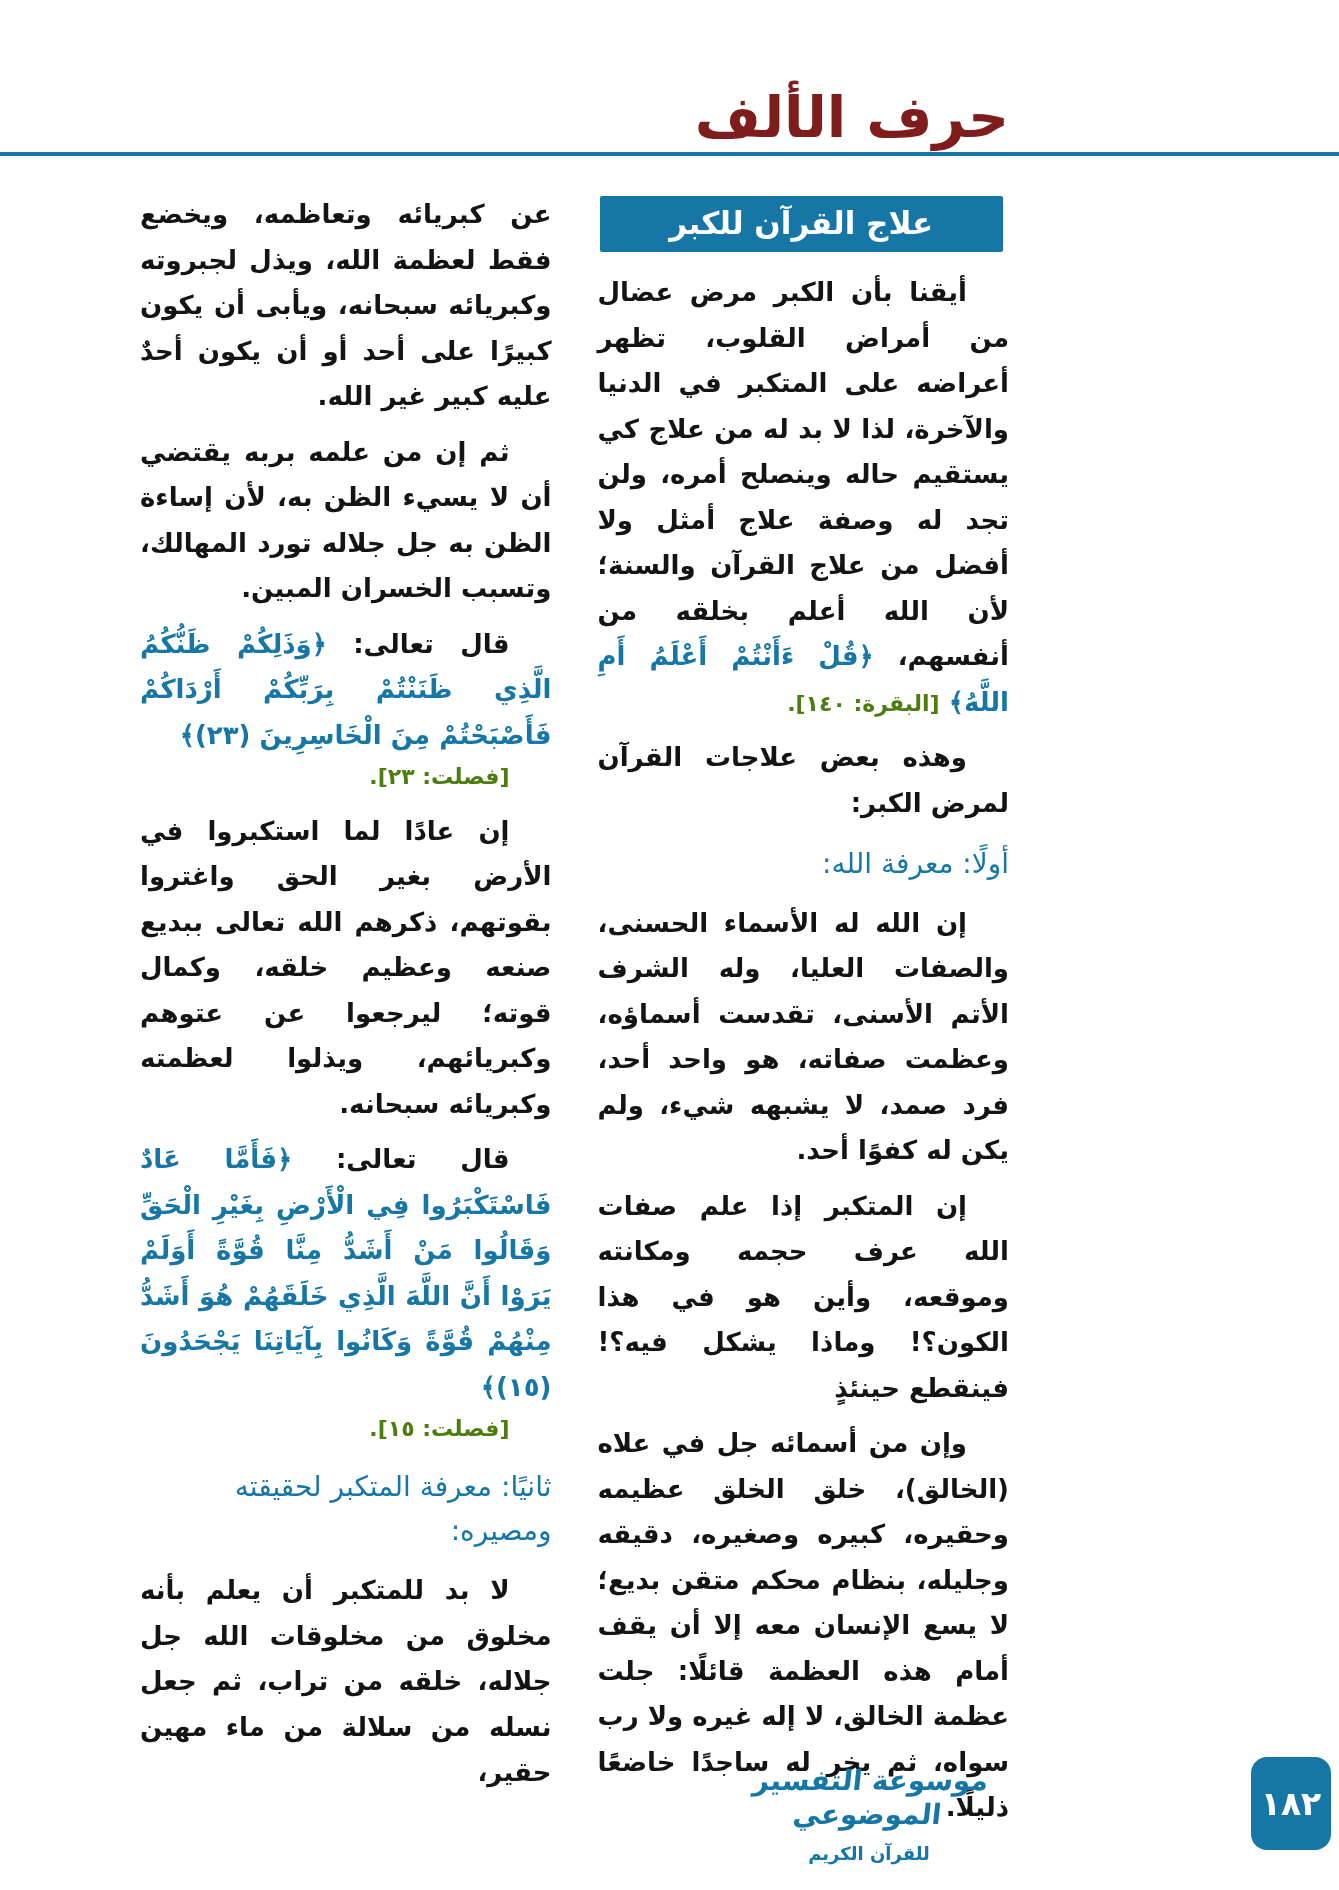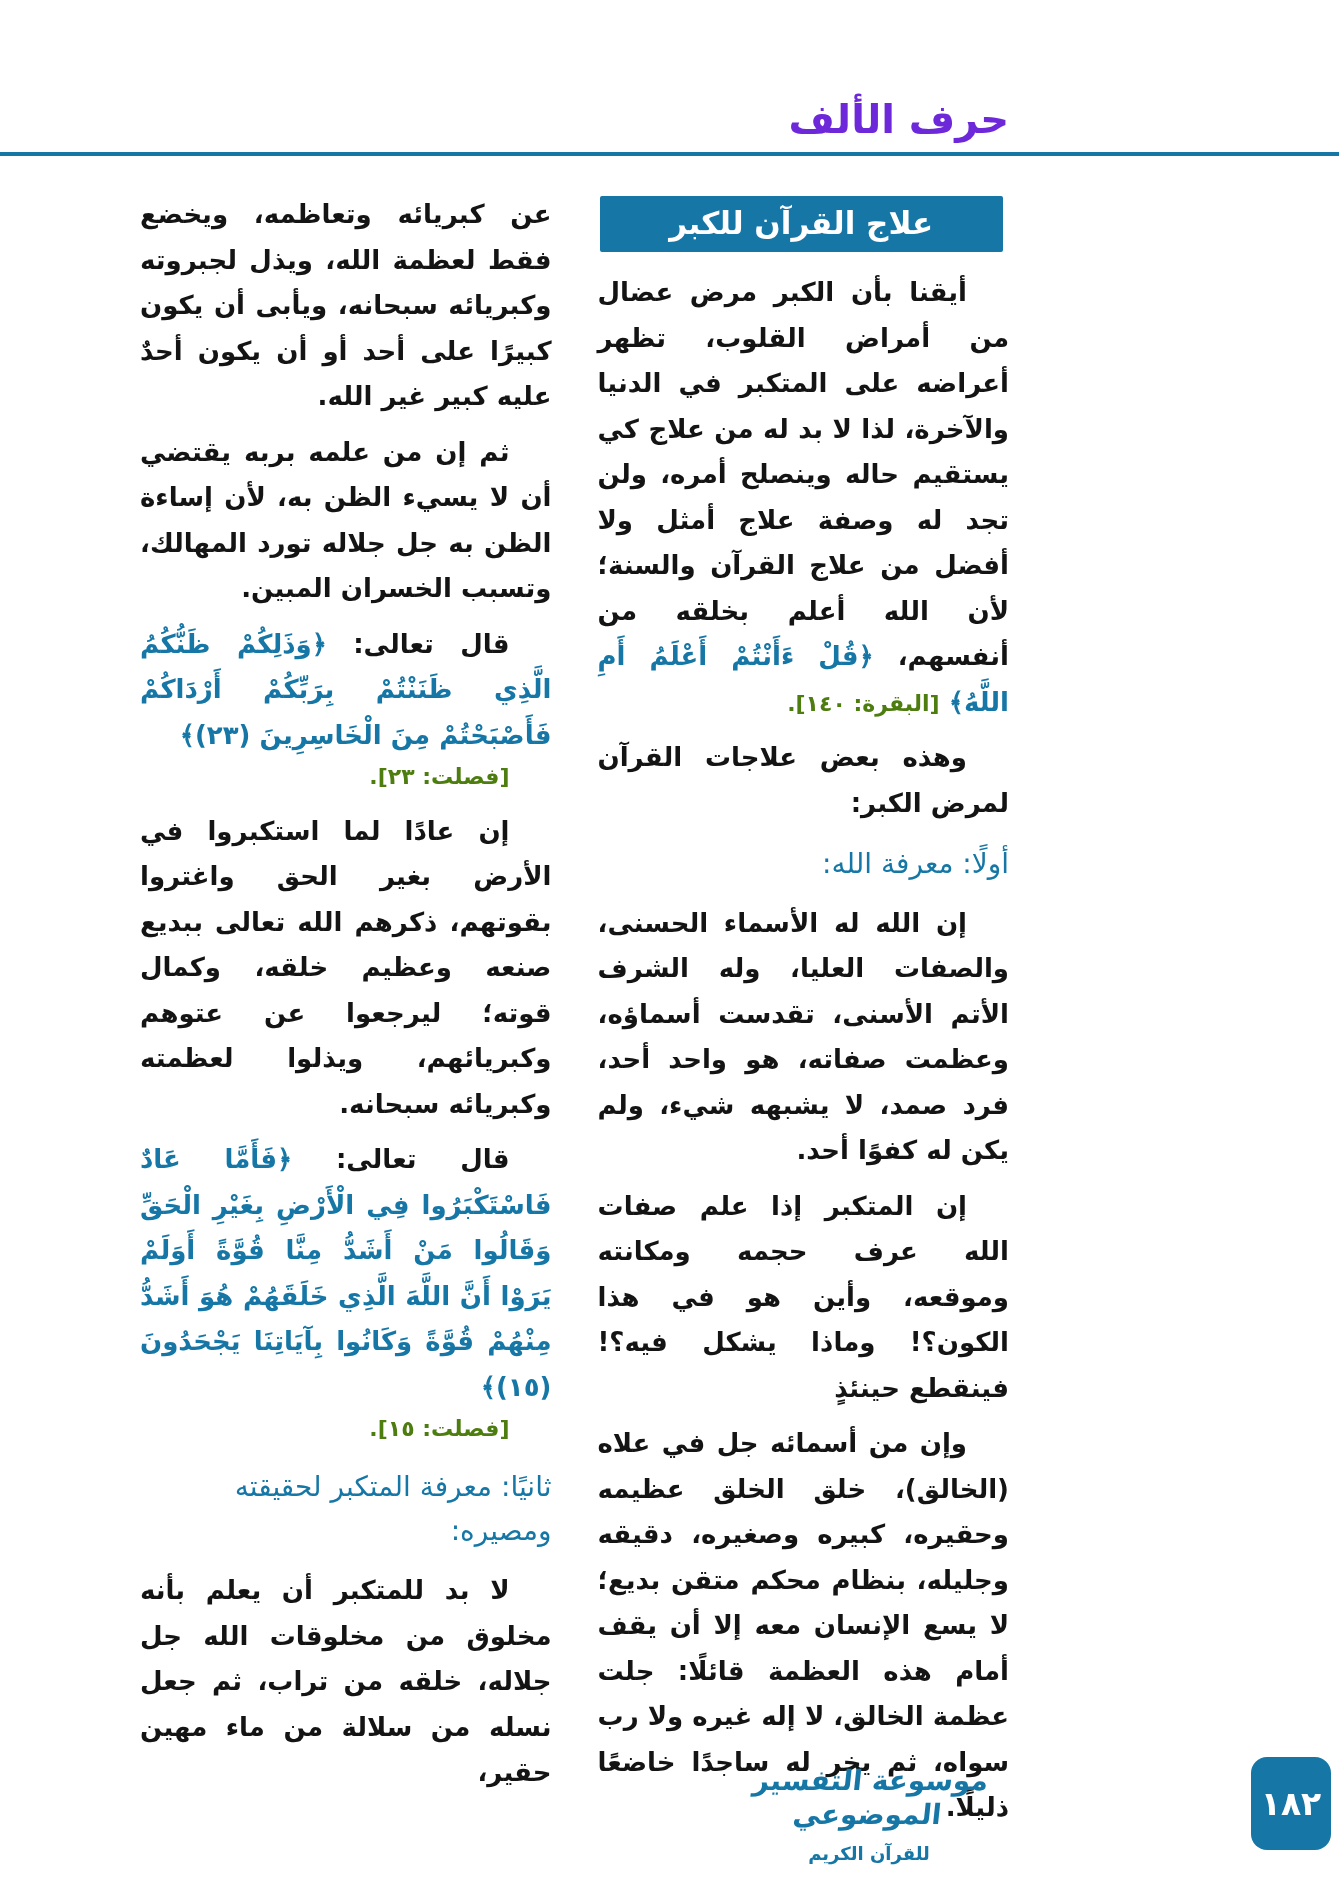--- a/index.html
+++ b/index.html
@@ -6,22 +6,22 @@
   html,body { background:#ffffff; }
   body {
     width:1339px; height:1890px; position:relative;
     font-family:"DejaVu Sans", sans-serif;
     direction:rtl; color:#141414; overflow:hidden;
   }
   .page { position:absolute; inset:0; background:#fff; }
 
   
   .header-title{
-    position:absolute; top:96px; right:330px;
-    color:#6d28d9; font-size:40px; font-weight:bold; letter-spacing:1px;
+    position:absolute; top:84px; right:330px;
+    color:#7f1d1d; font-size:57px; font-weight:bold; letter-spacing:1px;
   }
   .header-rule{
     position:absolute; top:152px; left:0; right:0; height:4px; background:#1677a6;
   }
 
   
   .columns{
     position:absolute; top:192px; right:330px; left:140px; bottom:190px;
     display:flex; gap:46px; align-items:stretch;
   }

